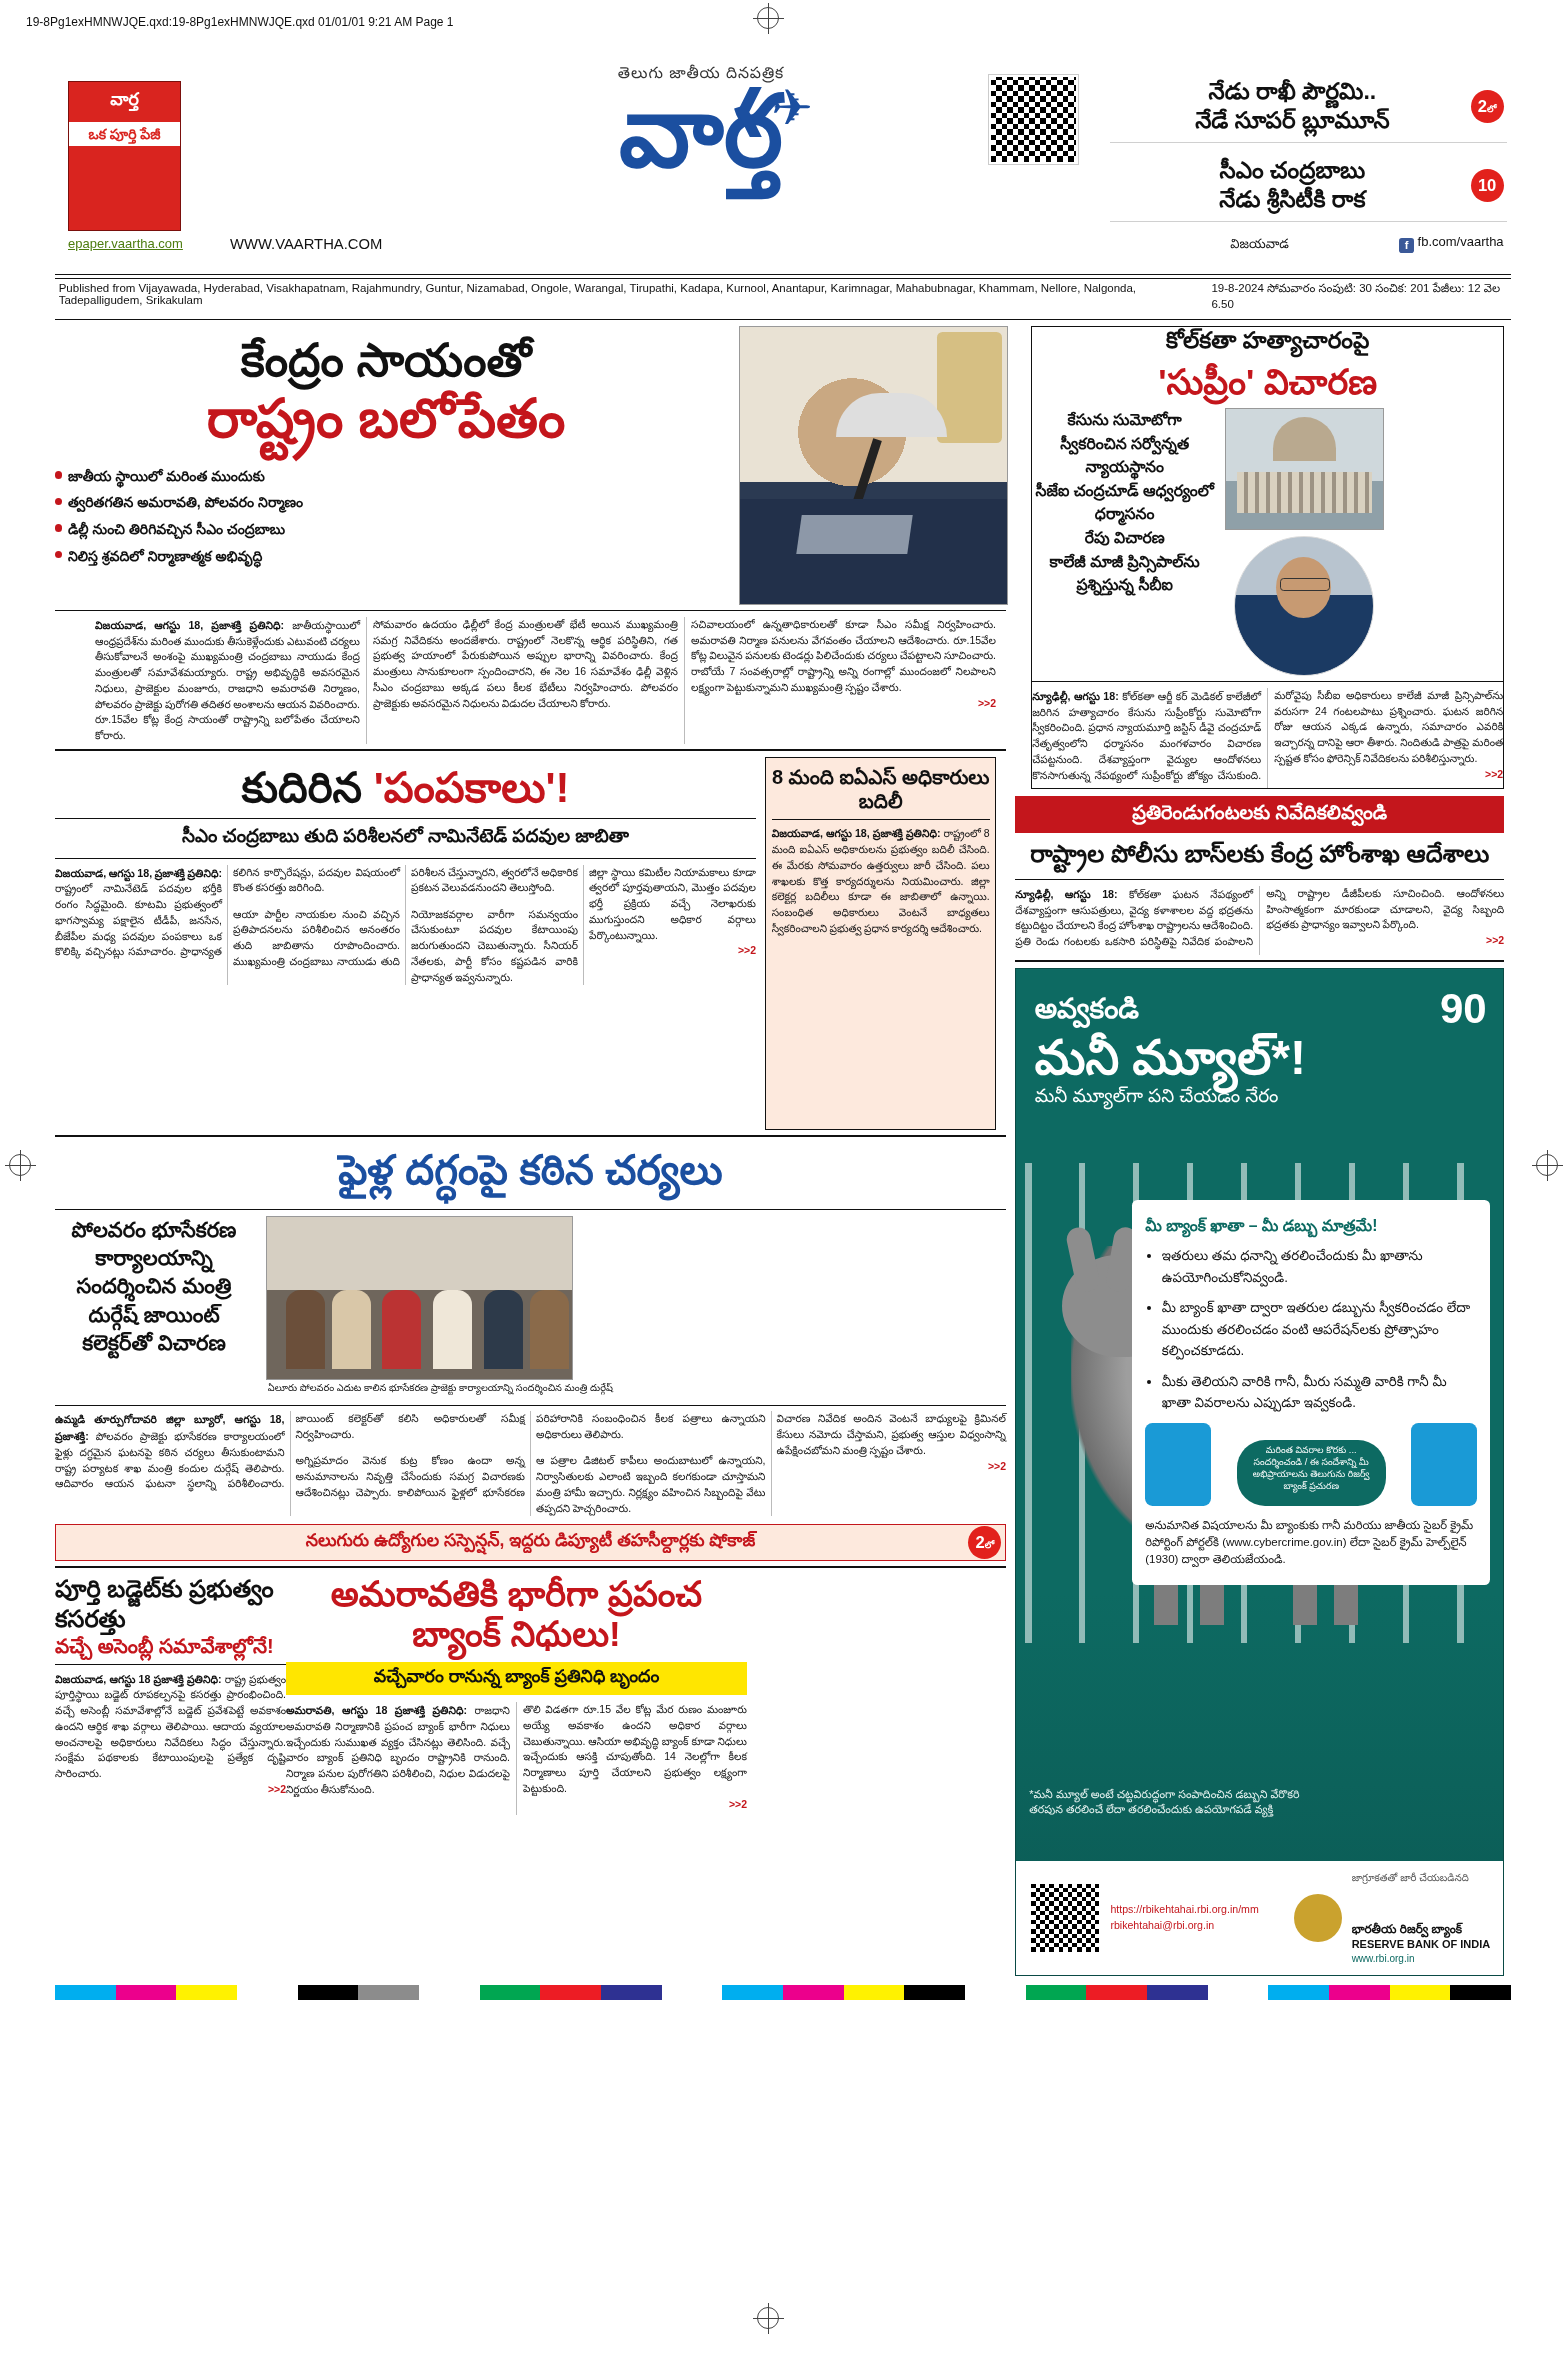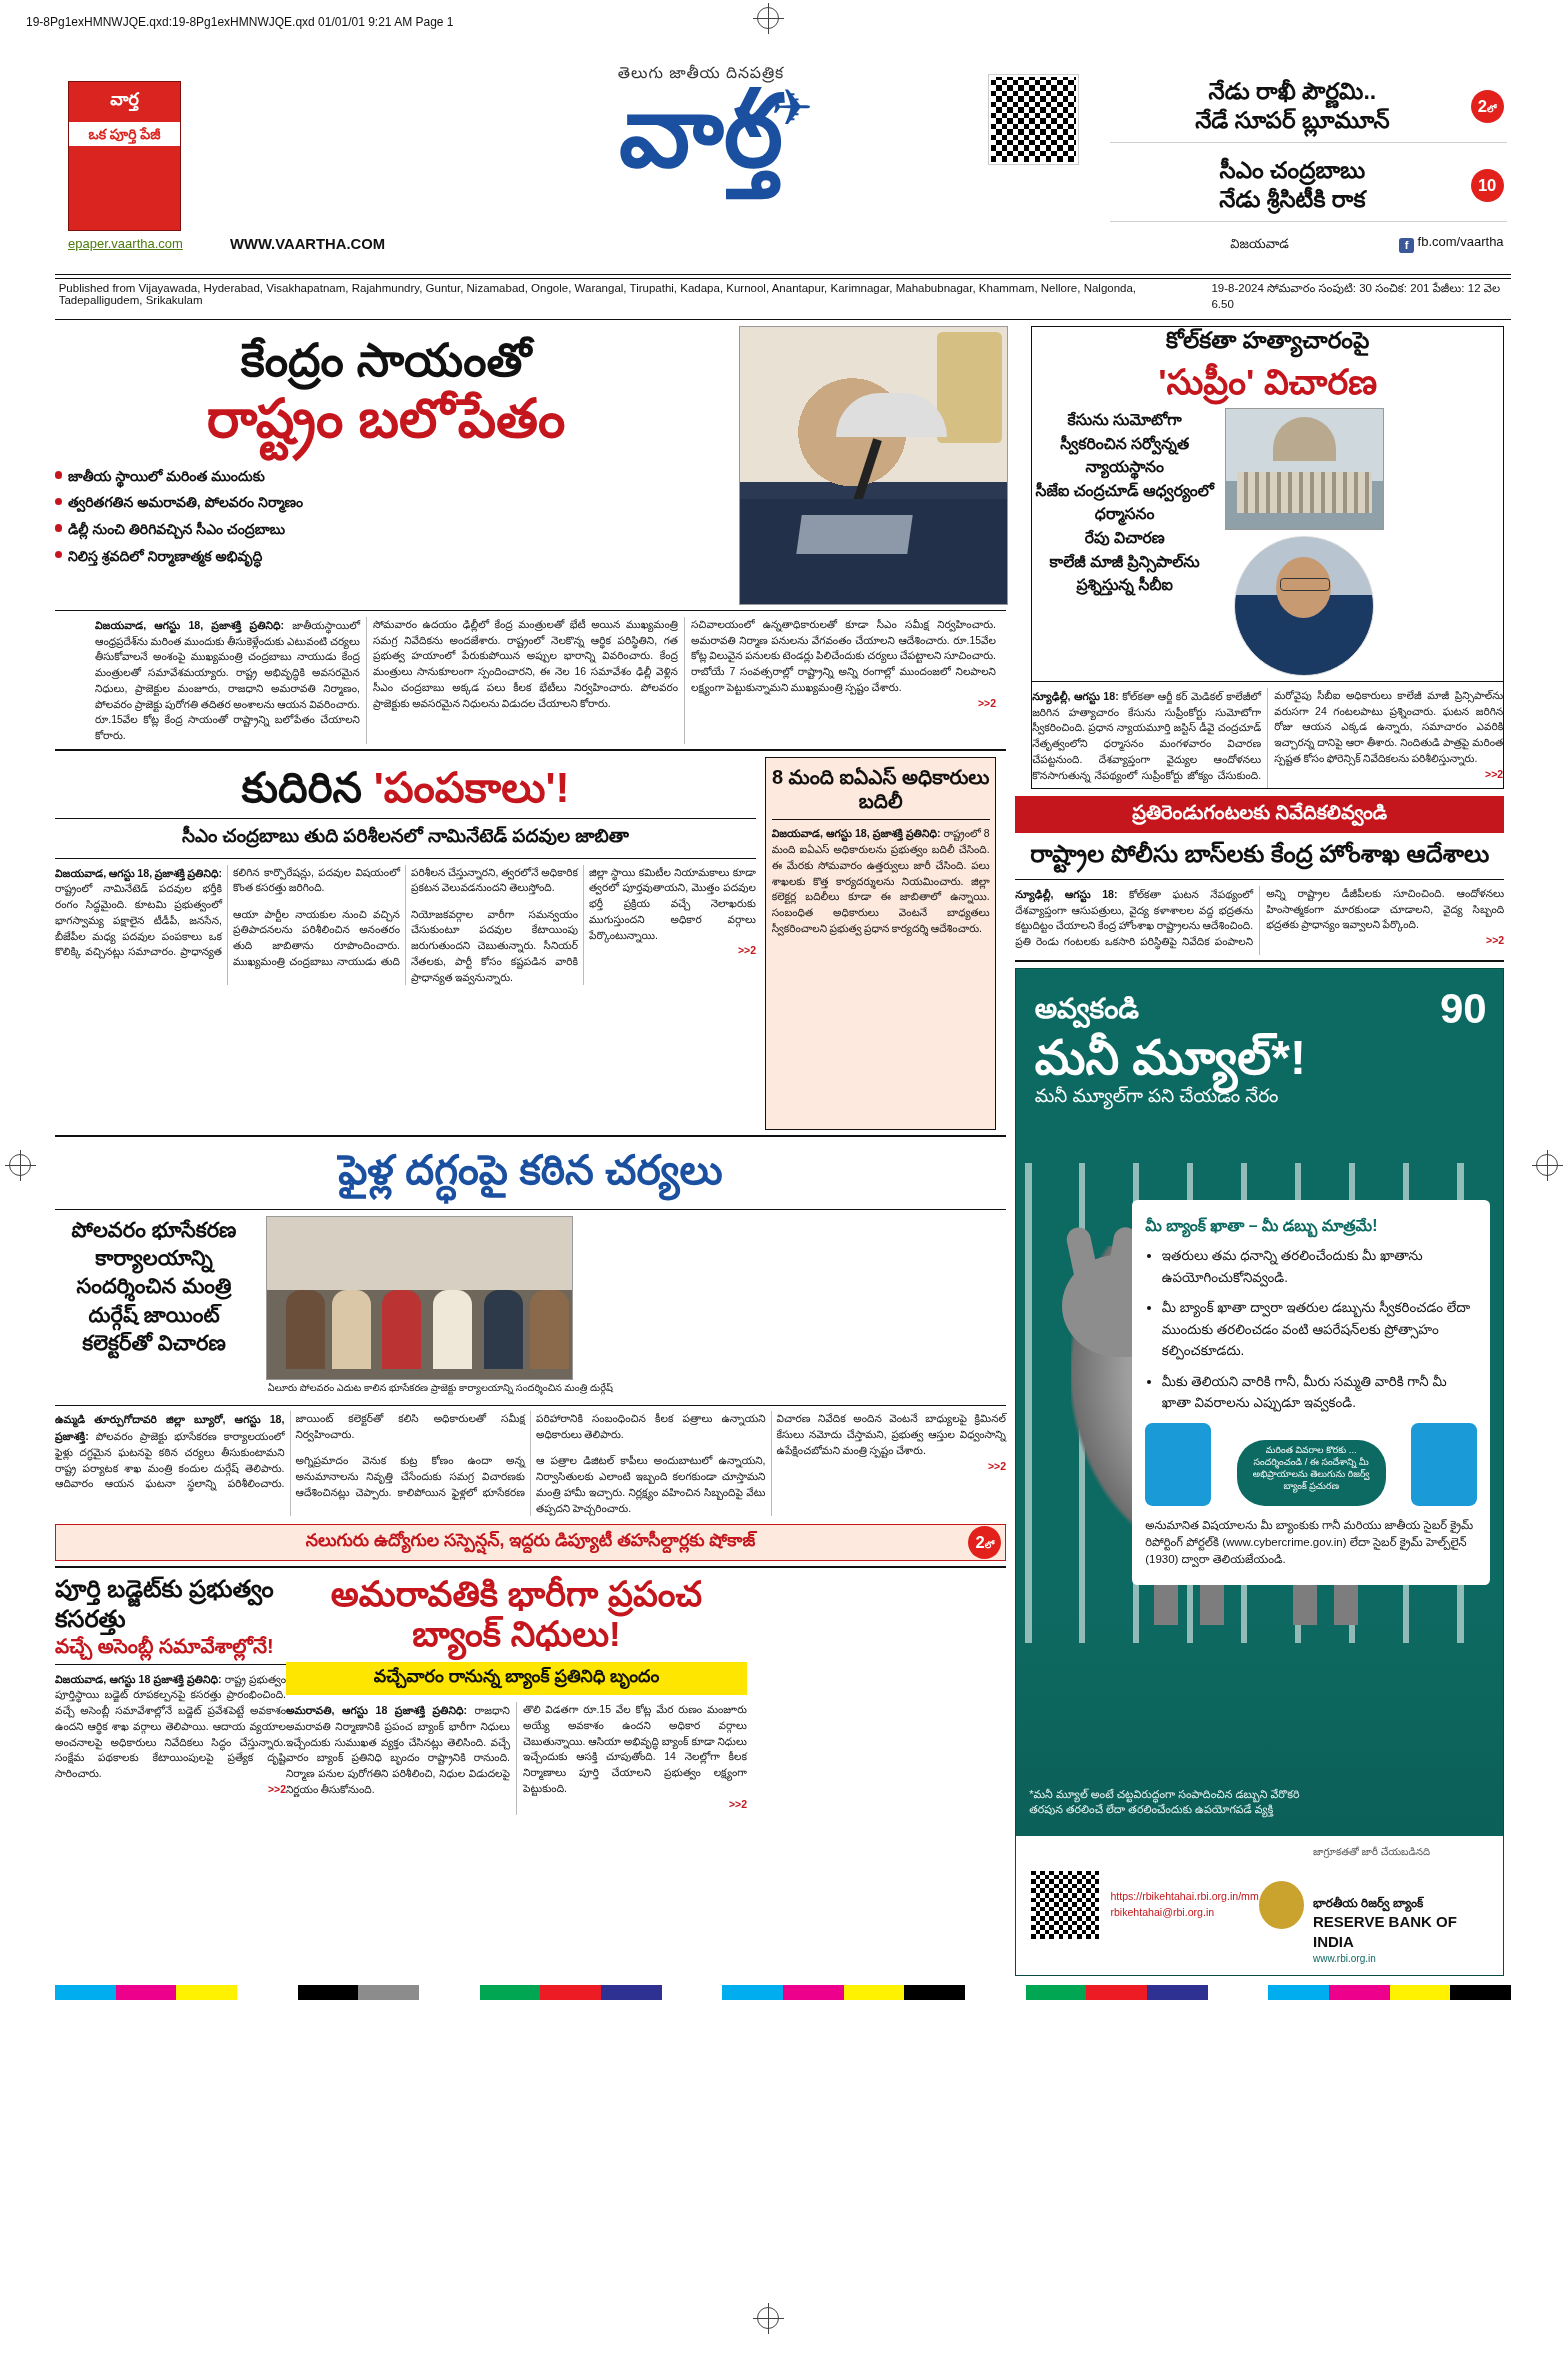--- a/index.html
+++ b/index.html
@@ -46,21 +46,21 @@
   .mh-center{position:absolute;left:369px;top:9.2px;width:554px;text-align:center;}
   .mh-tagline{font-size:15.7px;color:#333;letter-spacing:0.9px;margin-bottom:-3.7px;}
   .mh-logo{
     font-size:100px;line-height:1;color:#1b4fa0;font-weight:bold;
     font-family:"Liberation Serif", serif;
   }
   .mh-bird{
     position:absolute;left:50%;top:-3.7px;margin-left:28px;font-size:50px;color:#1b4fa0;
   }
   .mh-epaper{position:absolute;left:13px;top:181px;font-size:13px;color:#4d7c0f;text-decoration:underline;}
-  .mh-url{position:absolute;left:175px;top:181px;font-size:14.8px;color:#111;font-weight:bold;}
+  .mh-url{position:absolute;left:175px;top:181px;font-size:14.8px;color:#111;font-weight:normal;}
   .qr{
     position:absolute;left:934px;top:20px;width:85px;height:85px;
     background:
       repeating-linear-gradient(90deg,#000 0 5.5px,#fff 5.5px 11px),
       repeating-linear-gradient(0deg,#000 0 5.5px,#fff 5.5px 11px);
     background-blend-mode:difference;border:2.8px solid #fff;outline:0.9px solid #ccc;
   }
   .mh-right{position:absolute;right:3.7px;top:16.6px;width:397px;}
   .mh-box{
     position:relative;background:#ffffff;border-bottom:1.8px solid #d0d0d0;
@@ -501,21 +501,21 @@
                 <div style="font-size:10.6px;color:#c4161c;line-height:1.5;">
                   <div>https://rbikehtahai.rbi.org.in/mm</div>
                   <div>rbikehtahai@rbi.org.in</div>
                 </div>
               </div>
               <div style="display:flex;align-items:center;gap:9.2px;text-align:left;">
                 <span class="rbi-logo"></span>
                 <div style="line-height:1.35;">
                   <div style="font-size:10px;color:#555;">జాగ్రూకతతో జారీ చేయబడినది</div>
                   <div style="font-size:12px;font-weight:bold;margin-top:37px;">భారతీయ రిజర్వ్ బ్యాంక్</div>
-                  <div style="font-size:15px;font-weight:bold;">RESERVE BANK OF INDIA</div>
+                  <div style="font-size:11px;font-weight:bold;">RESERVE BANK OF INDIA</div>
                   <div style="font-size:10px;color:#0d6a62;">www.rbi.org.in</div>
                 </div>
               </div>
             </div>
           </div>
         </div>
 
       </div>
     </div>
 

